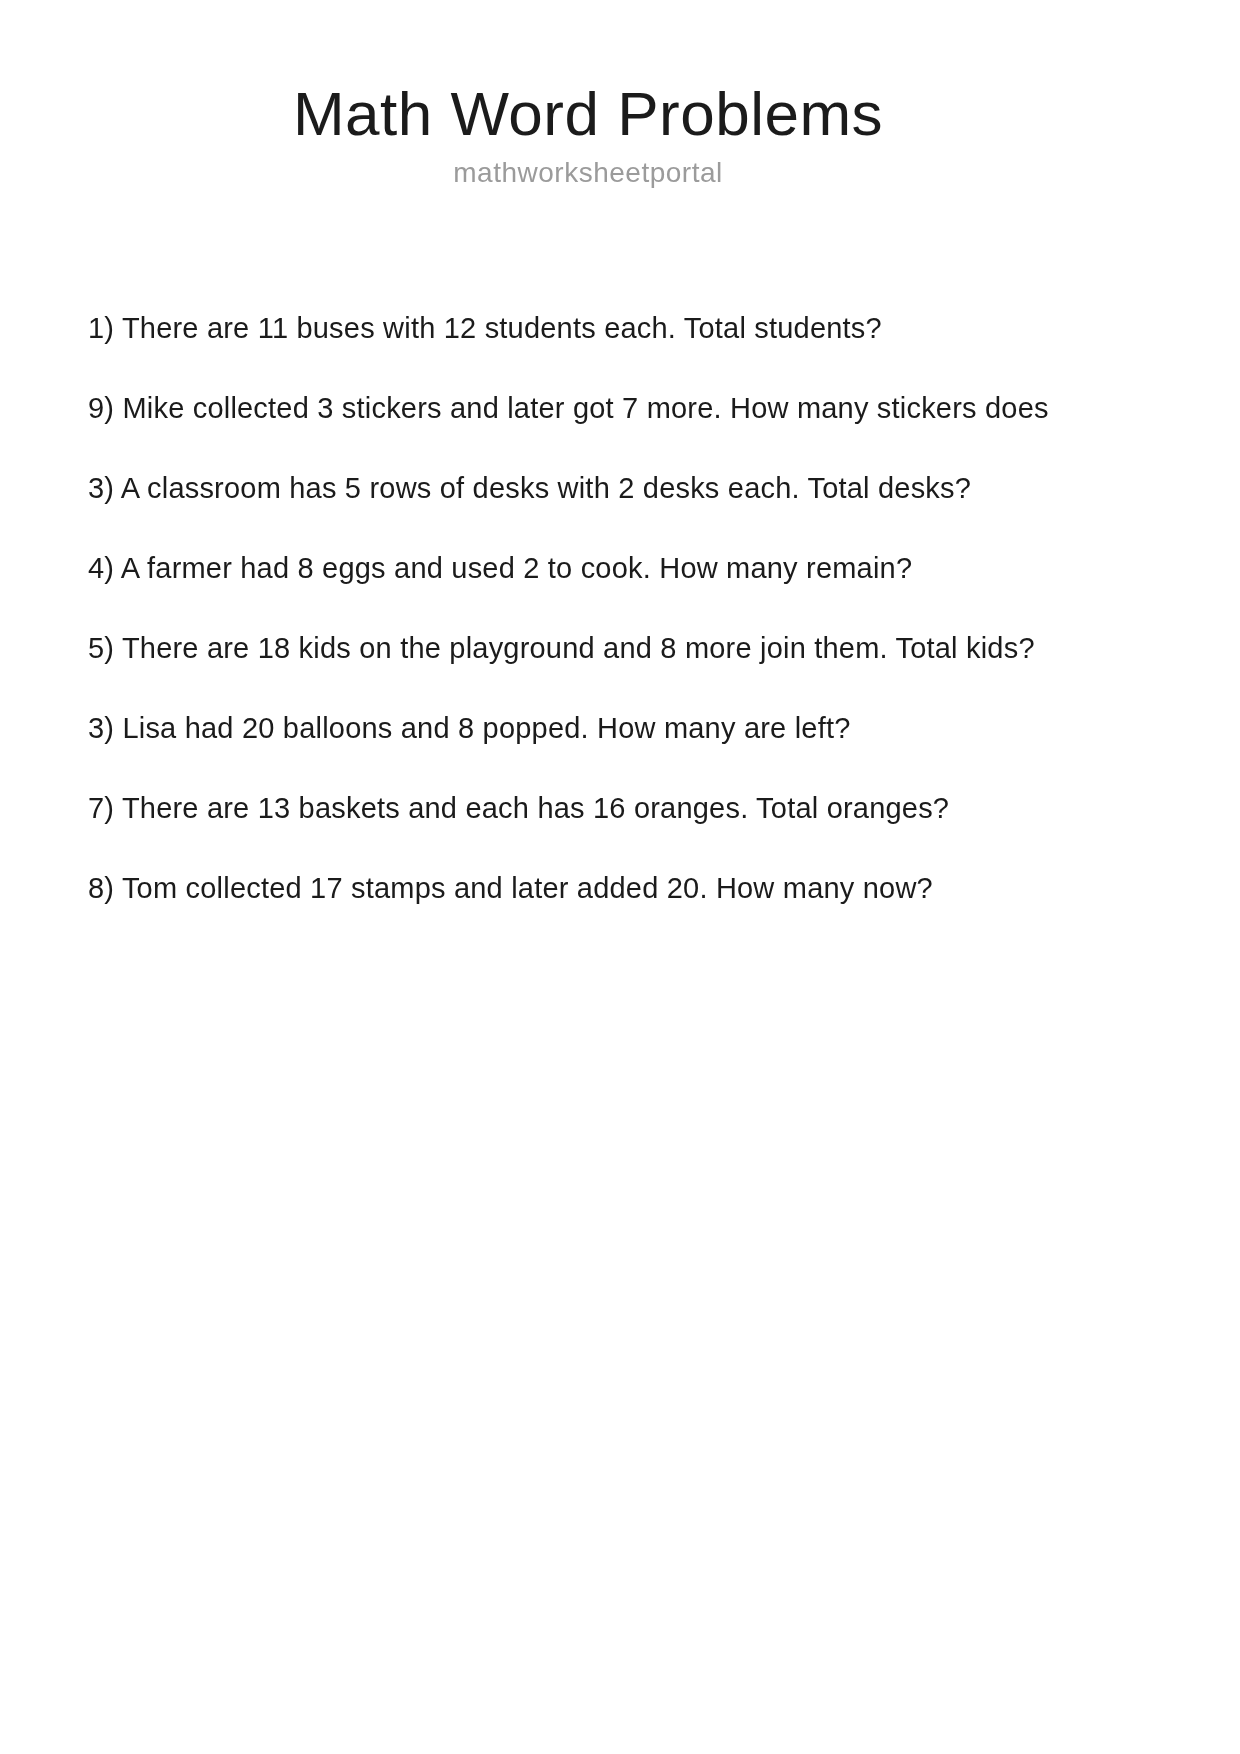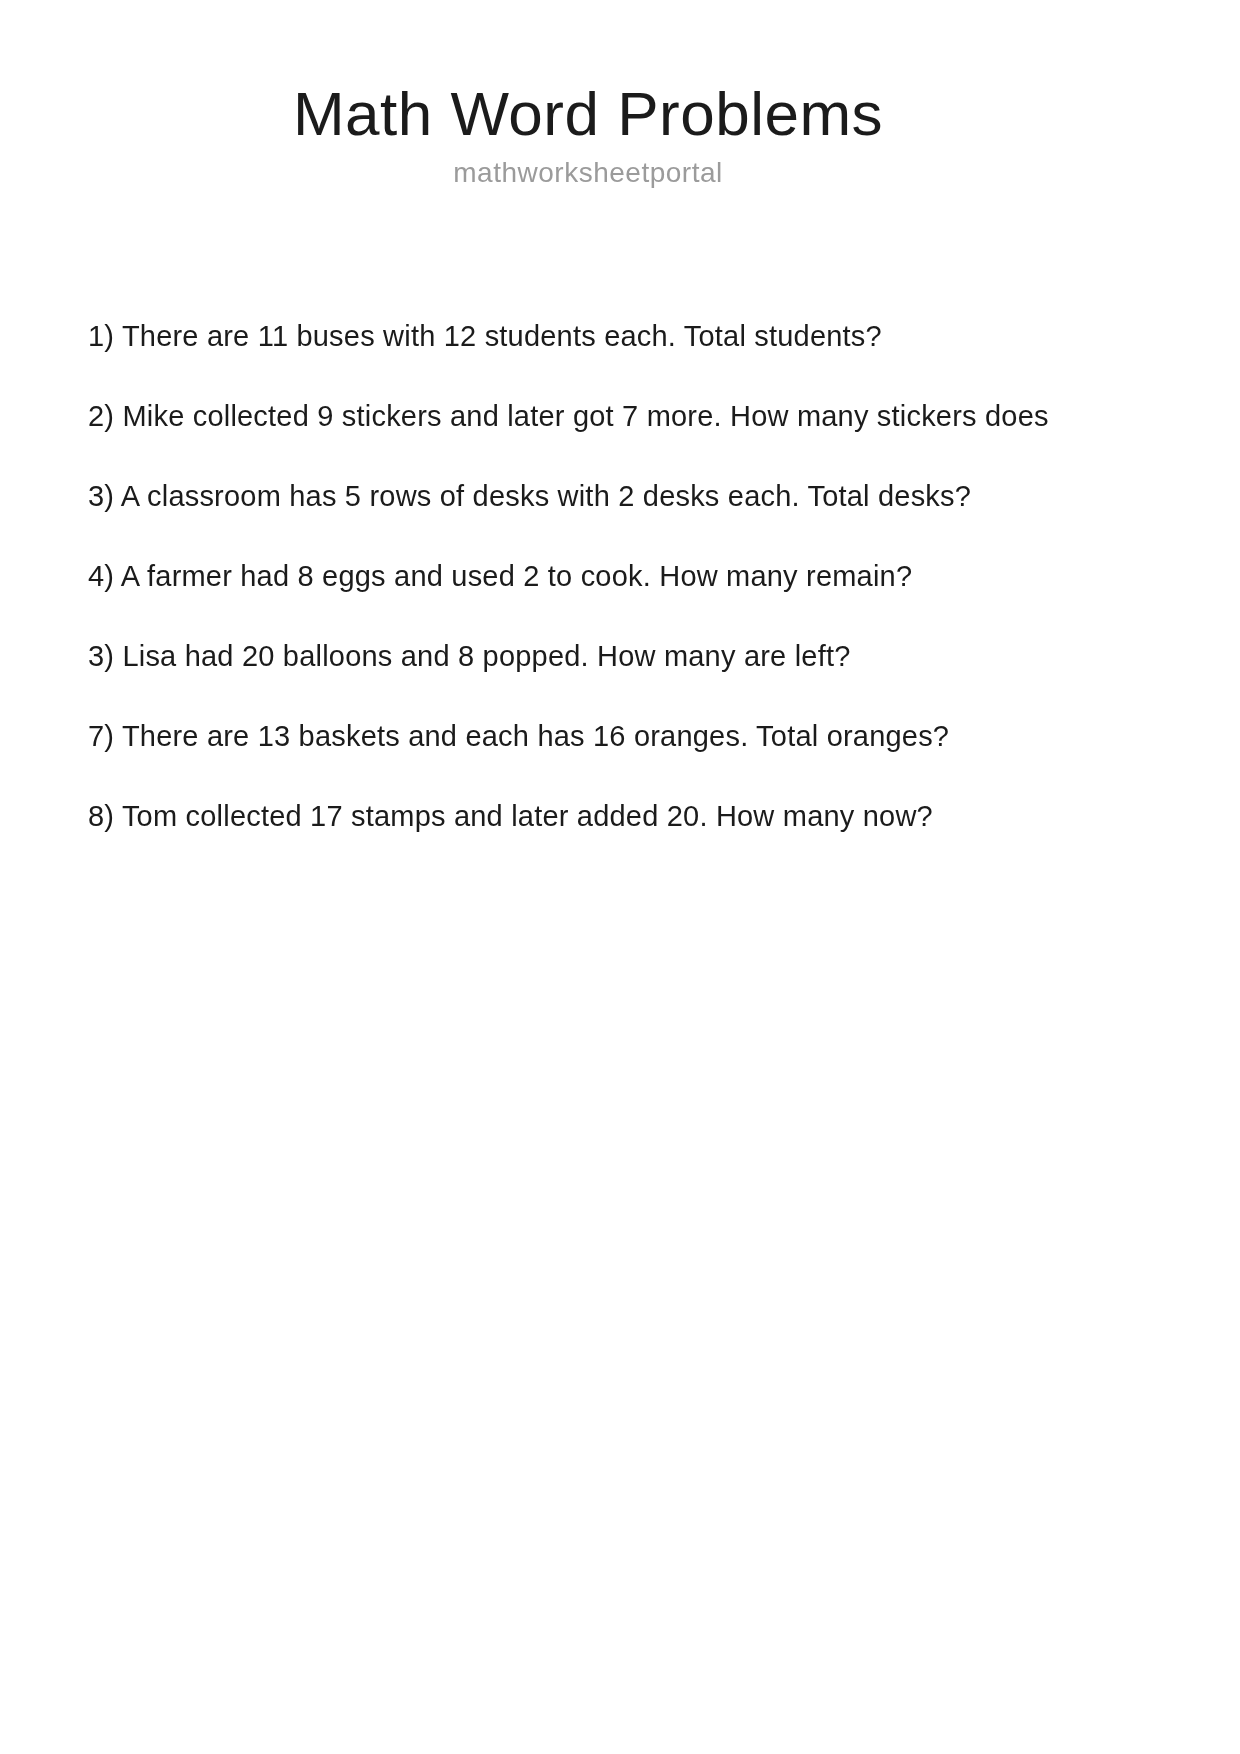--- a/index.html
+++ b/index.html
@@ -31,21 +31,21 @@
   .subtitle {
     margin-top: 8px;
     font-size: 28px;
     font-weight: 400;
     color: #9b9b9b;
     letter-spacing: 0.5px;
   }
   .problems {
     position: absolute;
     left: 88px;
-    top: 316px;
+    top: 308px;
     right: 0;
     overflow: hidden;
   }
   .problem {
     margin: 0 0 40px 0;
     font-size: 29px;
     line-height: 40px;
     height: 40px;
     white-space: nowrap;
     overflow: hidden;
@@ -58,21 +58,22 @@
 
 <div class="page">
 
   <div class="header">
     <h1 class="title">Math Word Problems</h1>
     <div class="subtitle">mathworksheetportal</div>
   </div>
 
   <div class="problems">
     <p class="problem">1) There are 11 buses with 12 students each. Total students?</p>
-    <p class="problem">2) Mike collected 9 stickers and later got 7 more. How many stickers does</p>
+    <p class="problem">9) Mike collected 3 stickers and later got 7 more. How many stickers does</p>
     <p class="problem">3) A classroom has 5 rows of desks with 2 desks each. Total desks?</p>
     <p class="problem">4) A farmer had 8 eggs and used 2 to cook. How many remain?</p>
+    <p class="problem">5) There are 18 kids on the playground and 8 more join them. Total kids?</p>
     <p class="problem">3) Lisa had 20 balloons and 8 popped. How many are left?</p>
     <p class="problem">7) There are 13 baskets and each has 16 oranges. Total oranges?</p>
     <p class="problem">8) Tom collected 17 stamps and later added 20. How many now?</p>
   </div>
 
 </div>
 
 </body></html>

